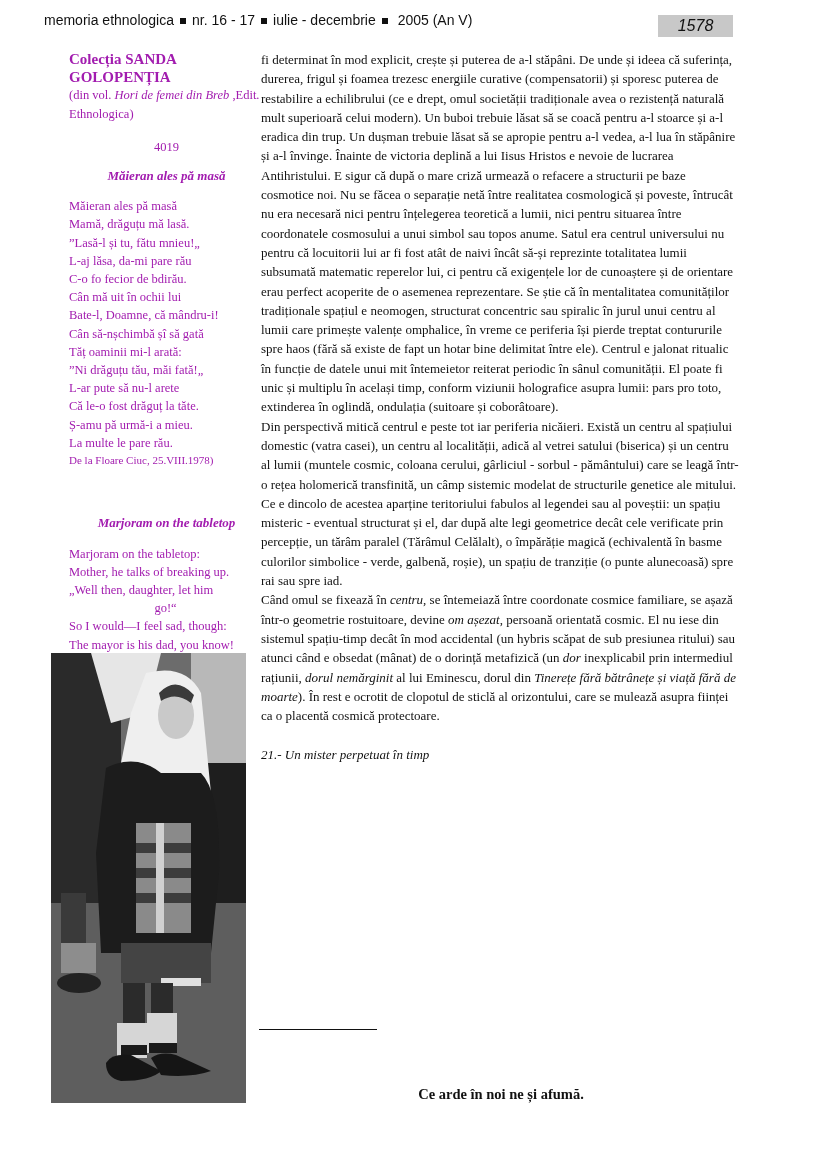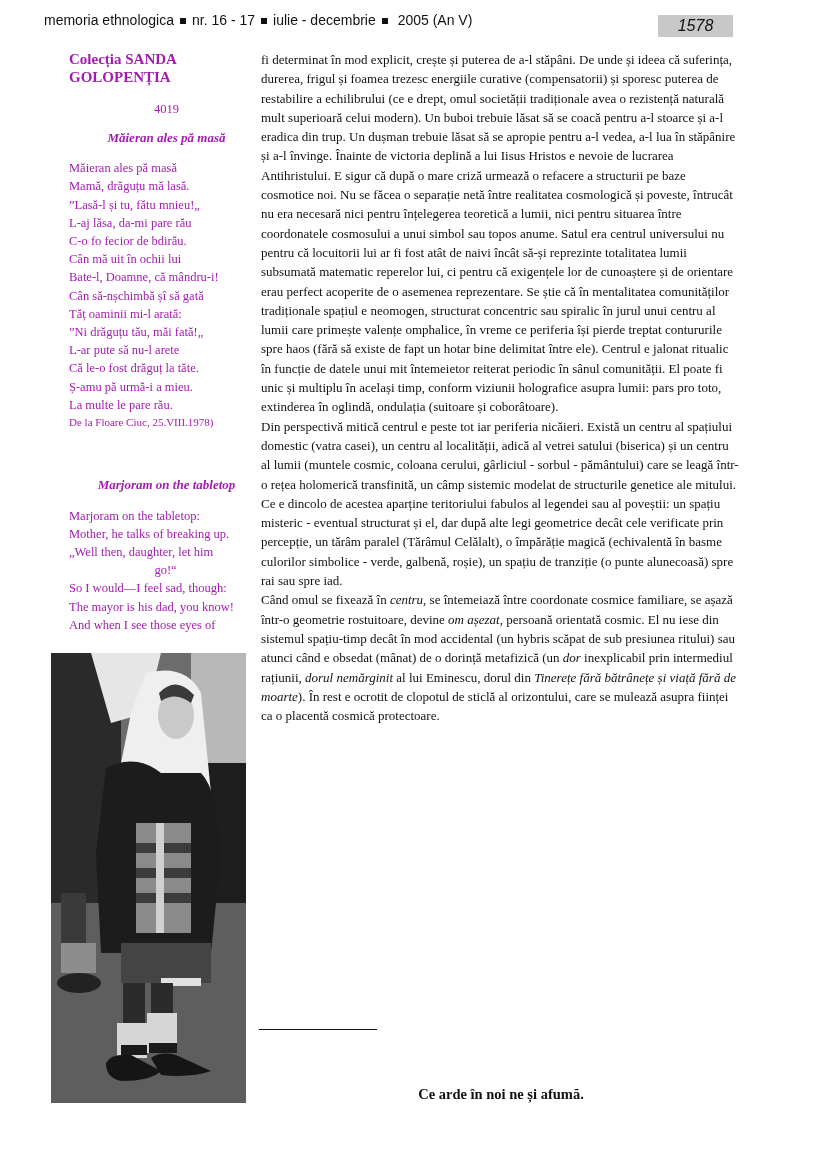--- a/index.html
+++ b/index.html
@@ -47,20 +47,21 @@
   }
 </style>
 </head>
 <body>
 
 <div class="running-head"><span>memoria ethnologica</span><span class="sq"></span><span>nr. 16 - 17</span><span class="sq"></span><span>iulie - decembrie</span><span class="sq"></span> <span>2005 (An V)</span></div>
 <div class="page-box">1578</div>
 
 <div class="left-col">
   <div class="collection-title">Colecția SANDA GOLOPENȚIA</div>
+  <div class="collection-src"><span>(din vol. </span><i>Hori de femei din Breb</i><span> ,Edit. Ethnologica)</span></div>
   <div class="poem-number">4019</div>
   <div class="poem-title">Măieran ales pă masă</div>
   <div class="poem" id="poem-ro">
       <span class="line">Măieran ales pă masă</span>
       <span class="line">Mamă, drăguțu mă lasă.</span>
       <span class="line">”Lasă-l și tu, fătu mnieu!„</span>
       <span class="line">L-aj lăsa, da-mi pare rău</span>
       <span class="line">C-o fo fecior de bdirău.</span>
       <span class="line">Cân mă uit în ochii lui</span>
       <span class="line">Bate-l, Doamne, că mândru-i!</span>
@@ -125,16 +126,17 @@
     <rect x="10" y="240" width="25" height="60" fill="#3a3a3a"></rect>
     <rect x="10" y="290" width="35" height="30" fill="#8d8d8d"></rect>
     <ellipse cx="28" cy="330" rx="22" ry="10" fill="#222"></ellipse>
   </svg>
 </div>
 
 <div class="main-col">
   <p>fi determinat în mod explicit, crește și puterea de a-l stăpâni. De unde și ideea că suferința, durerea, frigul și foamea trezesc energiile curative (compensatorii) și sporesc puterea de restabilire a echilibrului (ce e drept, omul societății tradiționale avea o rezistență naturală mult superioară celui modern). Un buboi trebuie lăsat să se coacă pentru a-l stoarce și a-l eradica din trup. Un dușman trebuie lăsat să se apropie pentru a-l vedea, a-l lua în stăpânire și a-l învinge. Înainte de victoria deplină a lui Iisus Hristos e nevoie de lucrarea Antihristului. E sigur că după o mare criză urmează o refacere a structurii pe baze cosmotice noi. Nu se făcea o separație netă între realitatea cosmologică și poveste, întrucât nu era necesară nici pentru înțelegerea teoretică a lumii, nici pentru situarea între coordonatele cosmosului a unui simbol sau topos anume. Satul era centrul universului nu pentru că locuitorii lui ar fi fost atât de naivi încât să-și reprezinte totalitatea lumii subsumată matematic reperelor lui, ci pentru că exigențele lor de cunoaștere și de orientare erau perfect acoperite de o asemenea reprezentare. Se știe că în mentalitatea comunităților tradiționale spațiul e neomogen, structurat concentric sau spiralic în jurul unui centru al lumii care primește valențe omphalice, în vreme ce periferia își pierde treptat contururile spre haos (fără să existe de fapt un hotar bine delimitat între ele). Centrul e jalonat ritualic în funcție de datele unui mit întemeietor reiterat periodic în sânul comunității. El poate fi unic și multiplu în același timp, conform viziunii holografice asupra lumii: pars pro toto, extinderea în oglindă, ondulația (suitoare și coborâtoare).</p>
   <p>Din perspectivă mitică centrul e peste tot iar periferia nicăieri. Există un centru al spațiului domestic (vatra casei), un centru al localității, adică al vetrei satului (biserica) și un centru al lumii (muntele cosmic, coloana cerului, gârliciul - sorbul - pământului) care se leagă într-o rețea holomerică transfinită, un câmp sistemic modelat de structurile genetice ale mitului. Ce e dincolo de acestea aparține teritoriului fabulos al legendei sau al poveștii: un spațiu misteric - eventual structurat și el, dar după alte legi geometrice decât cele verificate prin percepție, un tărâm paralel (Tărâmul Celălalt), o împărăție magică (echivalentă în basme culorilor simbolice - verde, galbenă, roșie), un spațiu de tranziție (o punte alunecoasă) spre rai sau spre iad.</p>
   <p id="para-mixed"><span>Când omul se fixează în </span><i>centru</i><span>, se întemeiază între coordonate cosmice familiare, se așază într-o geometrie rostuitoare, devine </span><i>om așezat</i><span>, persoană orientată cosmic. El nu iese din sistemul spațiu-timp decât în mod accidental (un hybris scăpat de sub presiunea ritului) sau atunci când e obsedat (mânat) de o dorință metafizică (un </span><i>dor</i><span> inexplicabil prin intermediul rațiunii, </span><i>dorul nemărginit</i><span> al lui Eminescu, dorul din </span><i>Tinerețe fără bătrânețe și viață fără de moarte</i><span>). În rest e ocrotit de clopotul de sticlă al orizontului, care se mulează asupra ființei ca o placentă cosmică protectoare.</span></p>
+  <p class="section-heading">21.- Un mister perpetuat în timp</p>
 </div>
 
 <div class="footnote-rule"></div>
 <div class="motto">Ce arde în noi ne și afumă.</div>
 
 </body></html>

